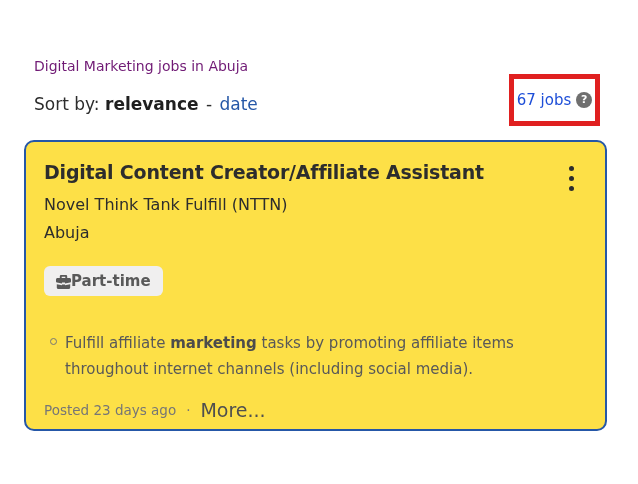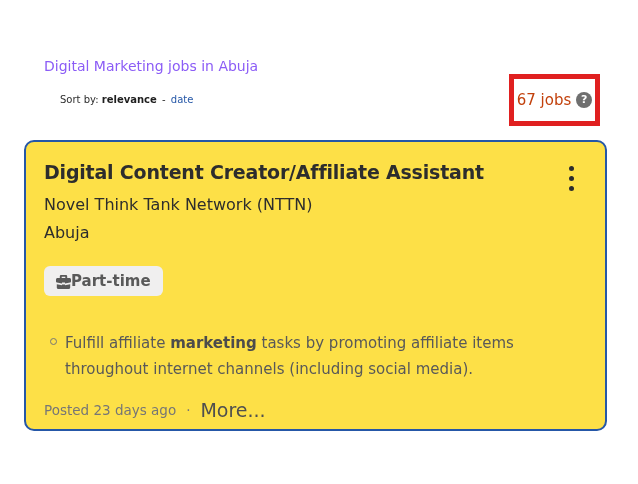--- a/index.html
+++ b/index.html
@@ -5,40 +5,40 @@
   * { margin: 0; padding: 0; box-sizing: border-box; }
   html, body { background: #ffffff; }
   body {
     width: 638px; height: 484px;
     font-family: "DejaVu Sans", "Liberation Sans", sans-serif;
     position: relative; overflow: hidden;
   }
   .canvas { position: relative; width: 638px; height: 484px; background: #fff; }
 
   .breadcrumb {
-    position: absolute; left: 44px; top: 58px;
-    font-size: 14px; color: #8b5cf6;
+    position: absolute; left: 34px; top: 58px;
+    font-size: 14px; color: #701a75;
   }
 
   .sort-line {
-    position: absolute; left: 60px; top: 94px;
-    font-size: 10px; color: #2d2d2d;
+    position: absolute; left: 34px; top: 94px;
+    font-size: 17px; color: #2d2d2d;
   }
   .sort-line .sort-selected { font-weight: 700; color: #1f1f1f; cursor: pointer; }
   .sort-line .sort-sep { color: #2d2d2d; margin: 0 2px; }
   .sort-line .sort-link { color: #2557a7; cursor: pointer; }
 
   .jobcount-annotation {
     position: absolute; left: 509px; top: 74px;
     width: 91px; height: 52px;
     border: 5px solid #e02020;
     display: flex; align-items: center; justify-content: center;
     gap: 5px; background: #fff;
   }
-  .jobcount-text { font-size: 15px; color: #c2410c; white-space: nowrap; }
+  .jobcount-text { font-size: 15px; color: #1d4ed8; white-space: nowrap; }
   .help-icon {
     width: 16px; height: 16px; border-radius: 50%;
     background: #6f6f6f; color: #ffffff;
     font-size: 11px; font-weight: 700; line-height: 16px;
     text-align: center; display: inline-block; cursor: pointer;
     flex: 0 0 auto;
   }
 
   .job-card {
     position: absolute; left: 24px; top: 140px;
@@ -121,21 +121,21 @@
   <div class="job-card">
 
     <div class="job-title">Digital Content Creator/Affiliate Assistant</div>
 
     <div class="kebab">
       <span class="dot"></span>
       <span class="dot"></span>
       <span class="dot"></span>
     </div>
 
-    <div class="job-company">Novel Think Tank Network (NTTN)</div>
+    <div class="job-company">Novel Think Tank Fulfill (NTTN)</div>
     <div class="job-location">Abuja</div>
 
     <div class="badge">
       <span class="briefcase-icon">
         <svg width="15" height="14" viewBox="0 0 15 14" aria-hidden="true">
           <path fill="#595959" d="M5 0h5a1.2 1.2 0 0 1 1.2 1.2V3h2.3c.8 0 1.5.7 1.5 1.5v2c0 .5-.4.9-.9 1l-5.1.9v-.9h-3v.9l-5.1-.9c-.5-.1-.9-.5-.9-1v-2C0 3.7.7 3 1.5 3h2.3V1.2A1.2 1.2 0 0 1 5 0zm.7 1.7V3h3.6V1.7H5.7zM6 9.5h3v.7l5.2-.9V12.5c0 .8-.7 1.5-1.5 1.5h-10.4c-.8 0-1.5-.7-1.5-1.5V9.3L6 10.2v-.7z"></path>
         </svg>
       </span>
       <span class="badge-label">Part-time</span>
     </div>

